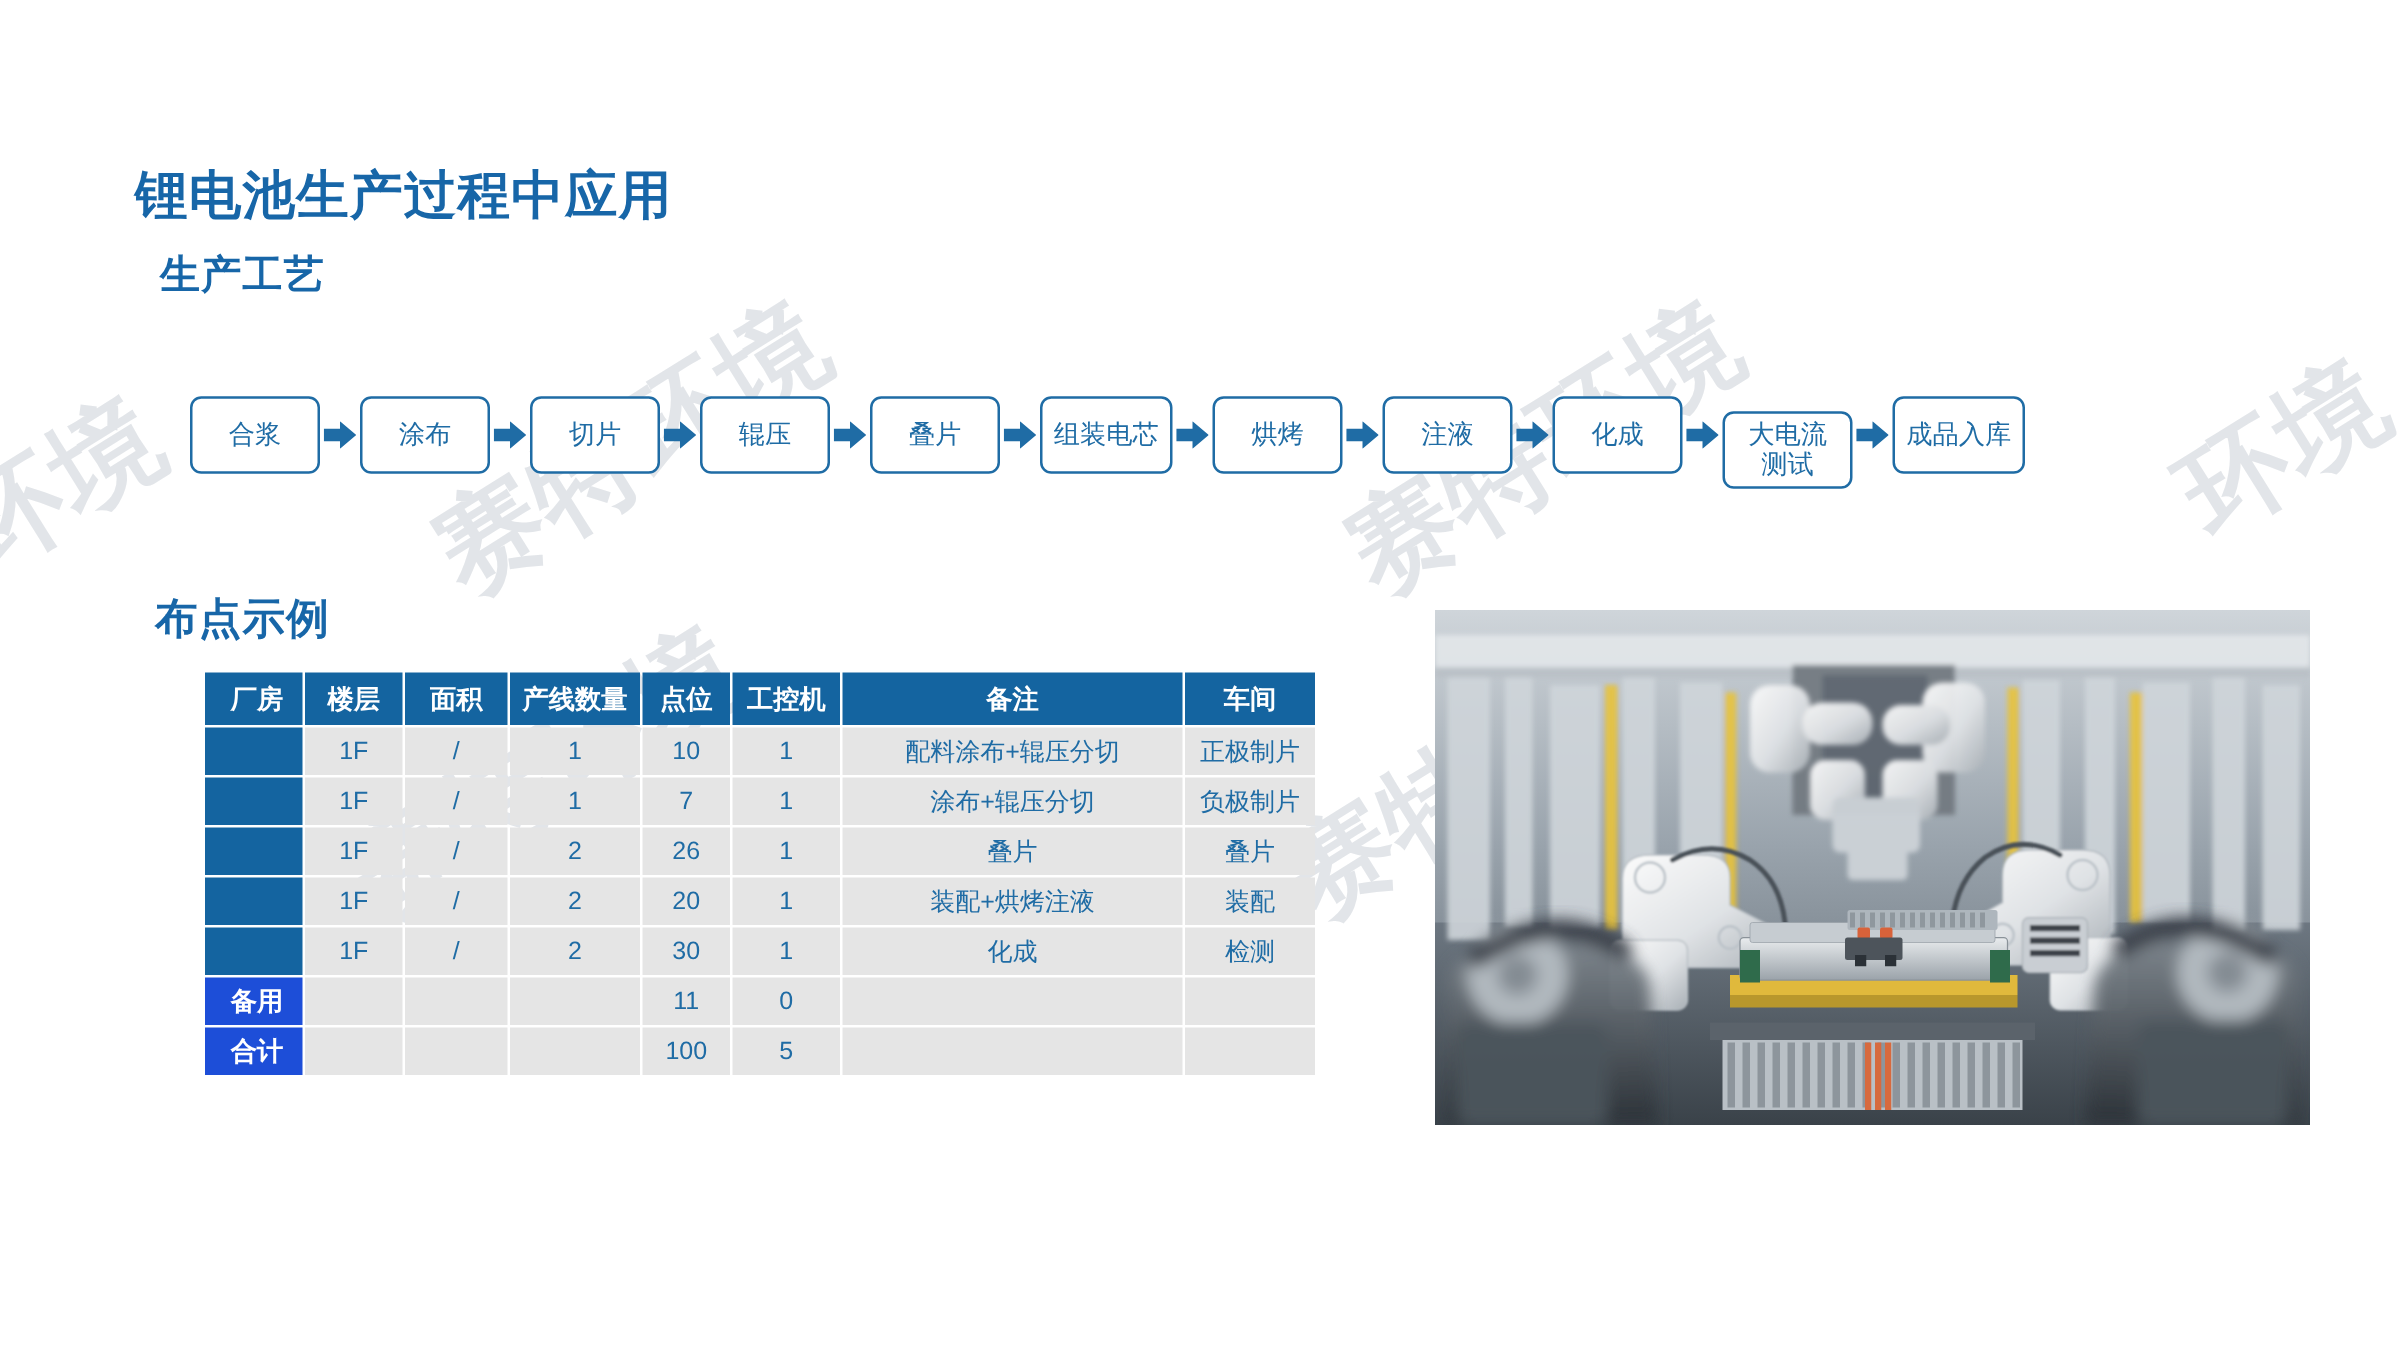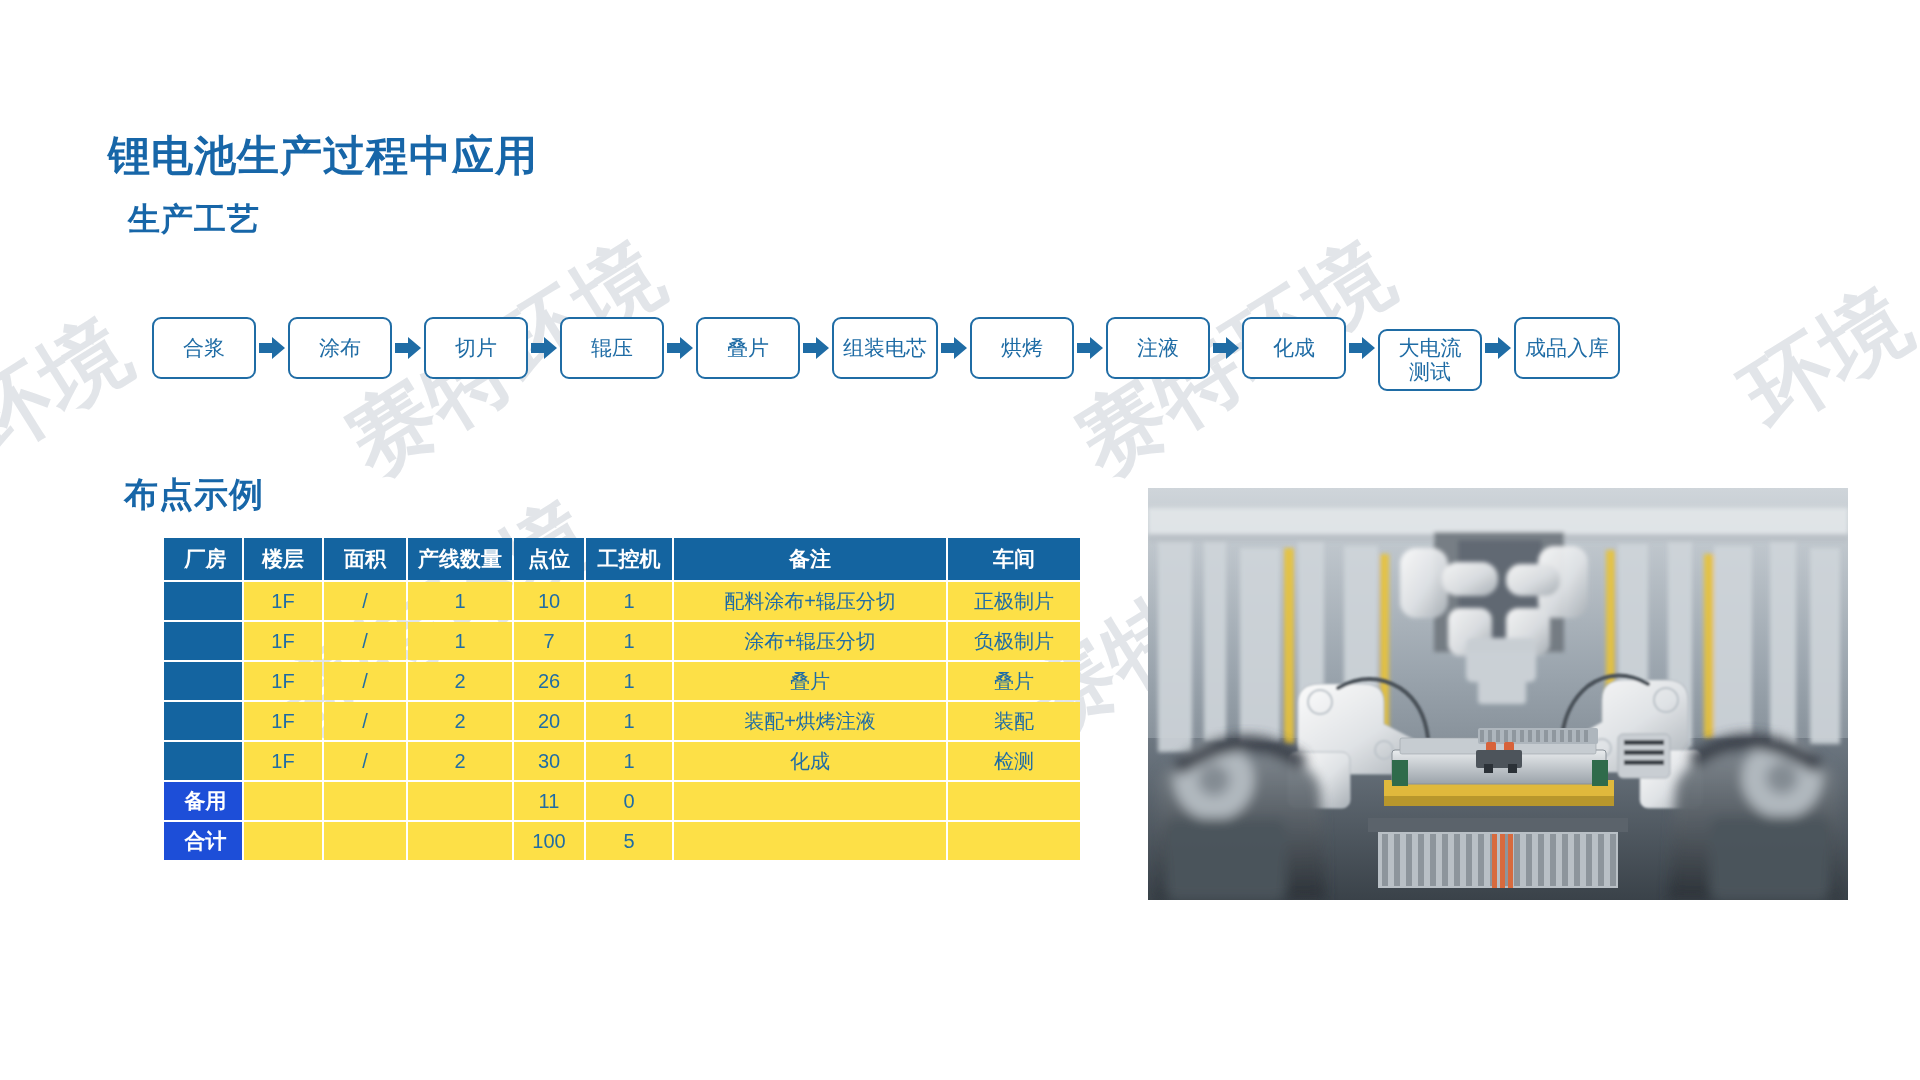--- a/index.html
+++ b/index.html
@@ -65,29 +65,29 @@
   .arrow svg { display: block; }
 
   
   #table-wrap { position: absolute; left: 162px; top: 536px; z-index: 5; }
   table { border-collapse: separate; border-spacing: 2px; }
   th {
     background: #1464a0; color: #fff; font-size: 21px; font-weight: 700;
     height: 42px; text-align: center; padding: 0 6px; white-space: nowrap;
   }
   td {
-    background: #fde047; color: #1f6ca5; font-size: 20px;
+    background: #e5e5e5; color: #1f6ca5; font-size: 20px;
     height: 38px; text-align: center; padding: 0 6px; white-space: nowrap;
   }
   td.blank-blue { background: #1464a0; }
   td.label-blue { background: #1d4ed8; color:#fff; font-weight: 700; font-size: 21px; }
   
   .c0 { width: 78px; padding-left: 11px; }  .c1 { width: 78px; }  .c2 { width: 82px; }
   .c3 { width: 104px; } .c4 { width: 70px; }  .c5 { width: 86px; }
-  .c6 { width: 272px; } .c7 { width: 132px; }
+  .c6 { width: 272px; } .c7 { width: 104px; }
 
   
   #photo {
     position: absolute; left: 1148px; top: 488px;
     width: 700px; height: 412px; z-index: 5;
     overflow: hidden; background: #2a3036;
   }
   #photo svg { display: block; width: 100%; height: 100%; }
 </style>
 </head>

